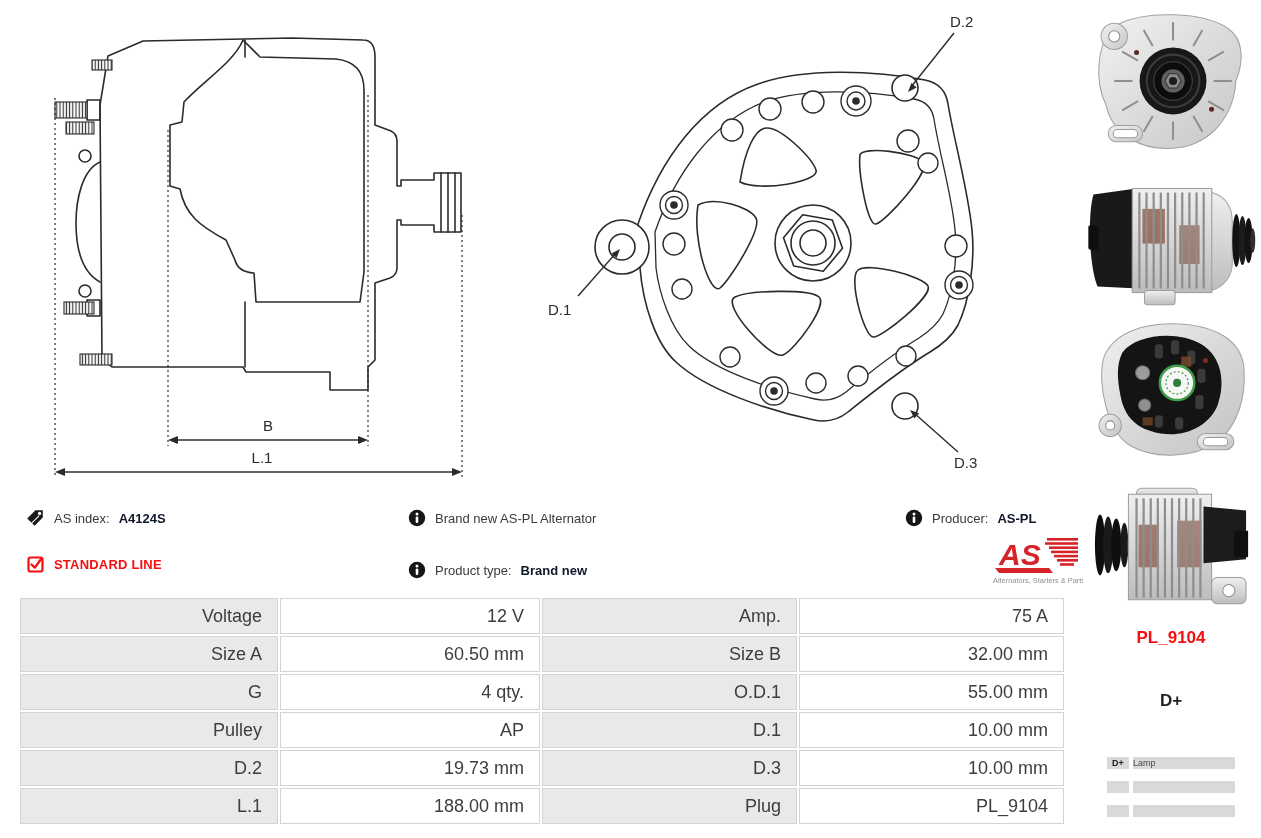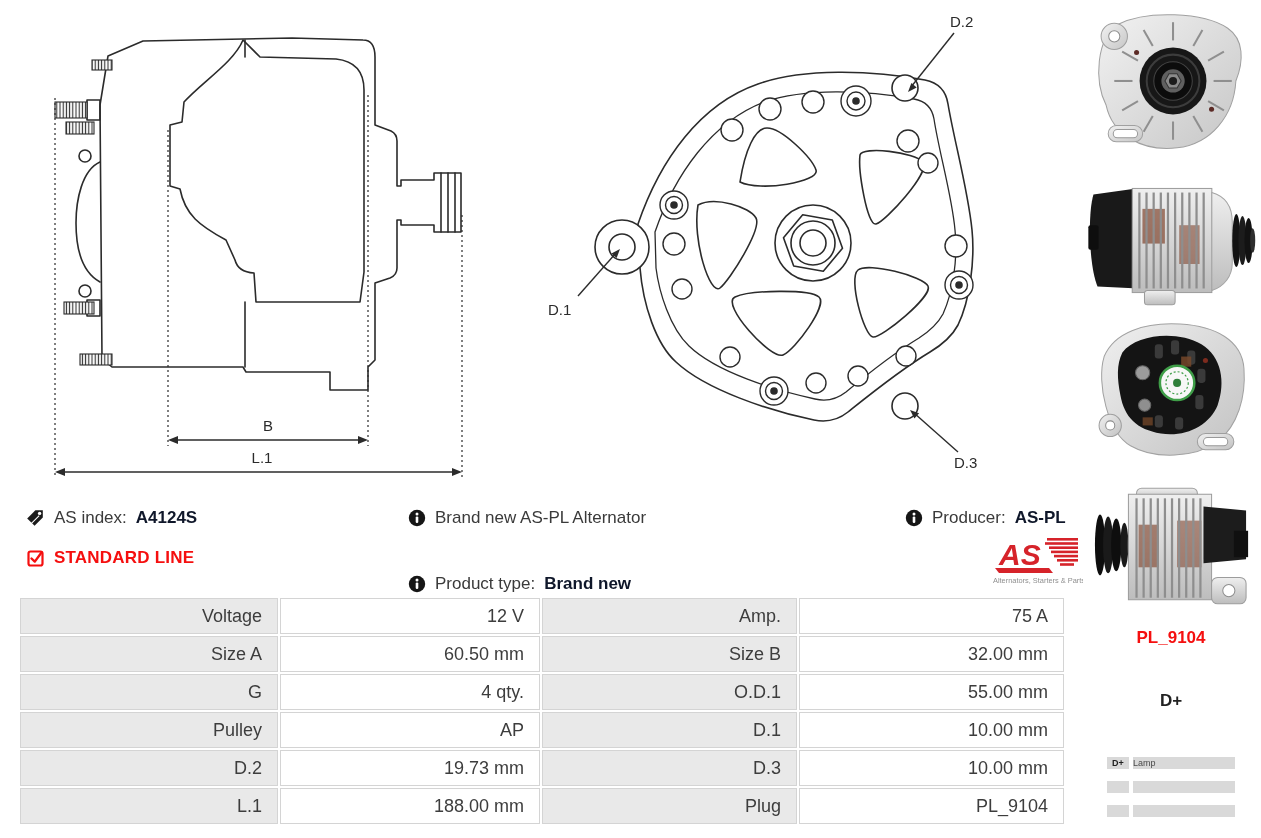--- a/index.html
+++ b/index.html
@@ -2,24 +2,24 @@
 <html><head>
 <meta charset="utf-8">
 <style>
   html,body{margin:0;padding:0;background:#fff;}
   body{width:1261px;height:838px;position:relative;overflow:hidden;
        font-family:"Liberation Sans", sans-serif;color:#3a3a3a;}
   .abs{position:absolute;}
   svg text{font-family:"Liberation Sans", sans-serif;}
 
   
-  .info-item{position:absolute;display:flex;align-items:center;gap:9px;height:24px;font-size:17px;}
+  .info-item{position:absolute;display:flex;align-items:center;gap:9px;height:24px;font-size:13px;}
   .info-item .b{font-weight:bold;color:#0f172a;}
   .red{color:#f50f0f;}
-  .info-item.redline{font-weight:bold;letter-spacing:.2px;}
+  .info-item.redline{font-weight:bold;letter-spacing:.2px;margin-top:6px;}
 
   
   .spec-table{position:absolute;left:20px;top:598px;display:grid;
      grid-template-columns:258px 260px 255px 265px;gap:2px;grid-auto-rows:36px;}
   .cell{display:flex;align-items:center;justify-content:flex-end;
      padding-right:15px;font-size:18px;color:#3d3d3d;border:1px solid #d4d4d4;box-sizing:border-box;}
   .cell.label{background:#e9e9e9;}
   .cell.value{background:#ffffff;}
 
   
@@ -338,21 +338,21 @@
 
 <div class="info-item" style="left:408px;top:506px">
   <svg width="18" height="18" viewBox="0 0 18 18">
     <circle cx="9" cy="9" r="8.2" fill="#161616"></circle>
     <circle cx="9" cy="4.9" r="1.5" fill="#fff"></circle>
     <rect x="7.7" y="7.4" width="2.6" height="6.6" rx="1.2" fill="#fff"></rect>
   </svg>
   <span>Brand new AS-PL Alternator</span>
 </div>
 
-<div class="info-item" style="left:408px;top:572px">
+<div class="info-item" style="left:408px;top:558px">
   <svg width="18" height="18" viewBox="0 0 18 18">
     <circle cx="9" cy="9" r="8.2" fill="#161616"></circle>
     <circle cx="9" cy="4.9" r="1.5" fill="#fff"></circle>
     <rect x="7.7" y="7.4" width="2.6" height="6.6" rx="1.2" fill="#fff"></rect>
   </svg>
   <span>Product type:</span>
   <span class="b">Brand new</span>
 </div>
 
 <div class="info-item" style="left:905px;top:506px">

